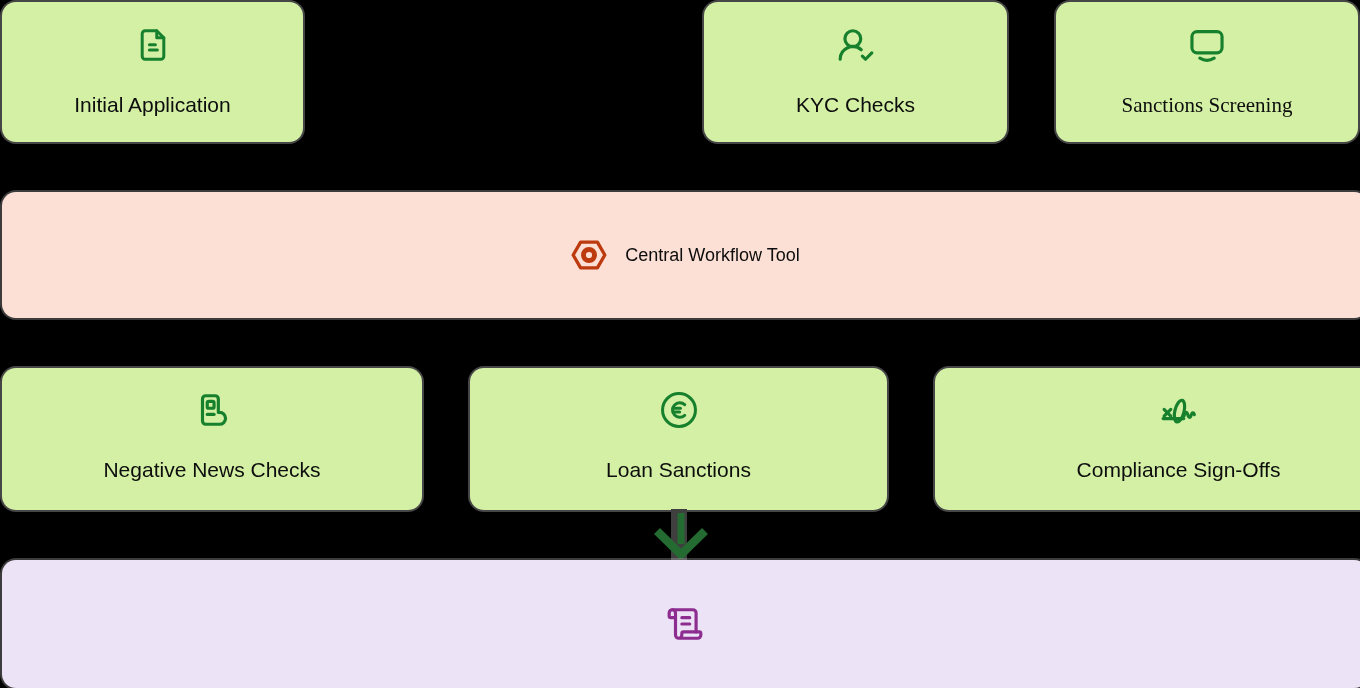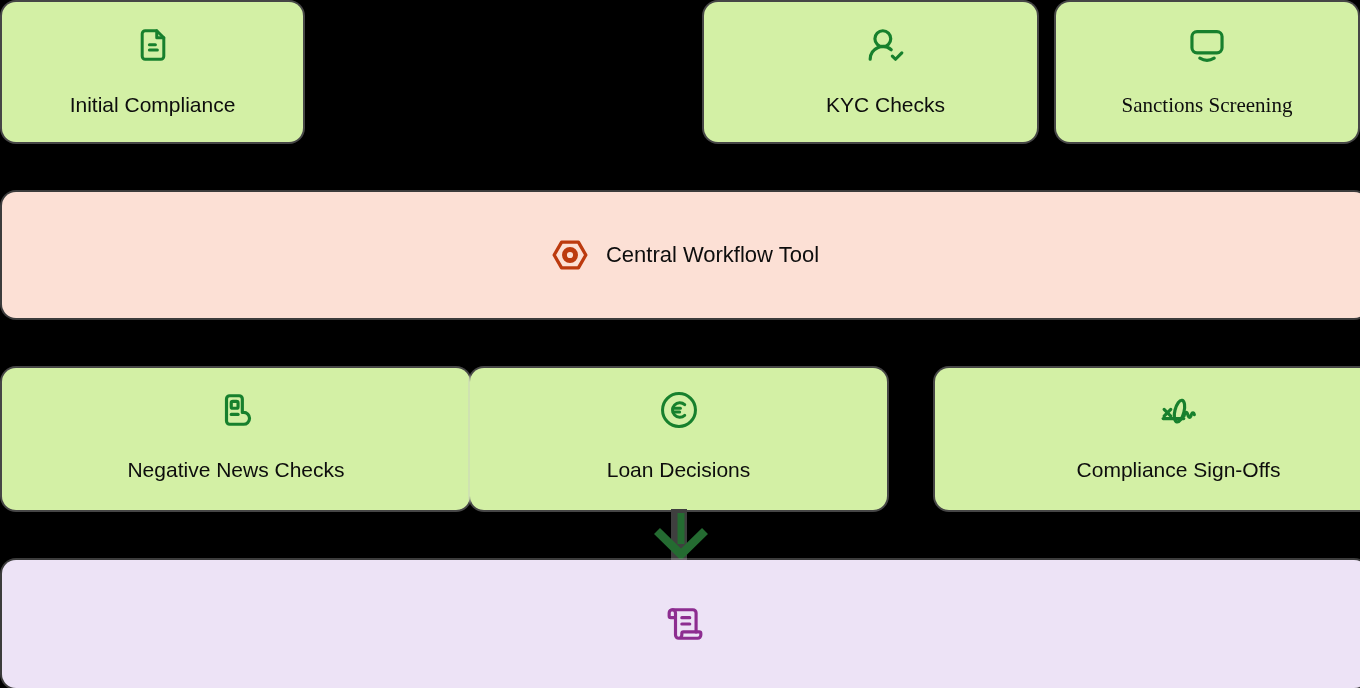--- a/index.html
+++ b/index.html
@@ -13,34 +13,34 @@
     position:absolute;border-radius:14px;
     background:var(--card_green,#d3f0a5);
     display:flex;flex-direction:column;align-items:center;
     box-shadow:0 0 0 2px rgba(200,200,200,0.35);
   }
   .card .icn{margin-top:24px;height:38px;display:flex;align-items:center;justify-content:center;}
   .card .lbl{margin-top:28px;font-size:21px;line-height:26px;white-space:nowrap;}
   
   .t1{left:2px;top:2px;width:301px;height:140px;}
   .t2{left:352px;top:2px;width:303px;height:140px;}
-  .t3{left:704px;top:2px;width:303px;height:140px;padding-left:30px;}
+  .t3{left:704px;top:2px;width:303px;height:140px;}
   .t4{left:1056px;top:2px;width:302px;height:140px;font-family:Liberation Serif, serif;}
   
-  .m1{left:2px;top:368px;width:468px;height:142px;}
+  .m1{left:2px;top:368px;width:420px;height:142px;}
   .m2{left:470px;top:368px;width:417px;height:142px;}
   .m3{left:935px;top:368px;width:423px;height:142px;padding-left:32px;}
   .m1 .icn,.m2 .icn,.m3 .icn{margin-top:23px;}
   
   .banner{
     position:absolute;left:2px;width:1366px;border-radius:14px;
     display:flex;align-items:center;justify-content:center;gap:17px;
     box-shadow:0 0 0 2px rgba(200,200,200,0.3);
   }
-  .banner .blbl{font-size:22px;white-space:nowrap;}
+  .banner .blbl{font-size:18px;white-space:nowrap;}
   .workflow-banner{top:192px;height:126px;background:var(--banner_pink,#fce0d5);}
   .result-banner{top:560px;height:128px;background:var(--banner_purple,#ede3f6);}
   
   .connector{position:absolute;left:671px;top:509px;width:16px;height:52px;background:var(--connector_gray,#3f3f3f);}
   .arrow{position:absolute;left:652px;top:511px;}
   svg{display:block;}
 </style>
 </head>
 <body>
 
@@ -48,21 +48,21 @@
 
   <div class="card t1">
     <span class="icn">
       <svg width="36" height="38" viewBox="0 0 24 24" fill="none" stroke="var(--icon_green)" stroke-width="2" stroke-linecap="round" stroke-linejoin="round">
         <path d="M14.5 2.5H6.8a2 2 0 0 0-2 2v15a2 2 0 0 0 2 2h10.4a2 2 0 0 0 2-2V7.2z"></path>
         <path d="M14.5 2.5v4.7h4.7"></path>
         <path d="M13.6 11.9H9.6"></path>
           <path d="M14.9 15.4H9.6"></path>
       </svg>
     </span>
-    <span class="lbl">Initial Compliance</span>
+    <span class="lbl">Initial Application</span>
   </div>
 
 
   <div class="card t3">
     <span class="icn">
       <svg width="38" height="38" viewBox="0 0 24 24" fill="none" stroke="var(--icon_green)" stroke-width="2" stroke-linecap="round" stroke-linejoin="round">
         <circle cx="10" cy="8" r="5"></circle>
         <path d="M2 21a8 8 0 0 1 13.292-6"></path>
         <path d="m16 19 2 2 4-4"></path>
       </svg>
@@ -103,21 +103,21 @@
 
   <div class="card m2">
     <span class="icn">
       <svg width="38" height="38" viewBox="0 0 24 24" fill="none" stroke="var(--icon_green)" stroke-width="1.9" stroke-linecap="round" stroke-linejoin="round">
         <circle cx="12" cy="12" r="10.4"></circle>
         <path d="M15.6 8.6a4.6 4.6 0 1 0 0 6.8"></path>
         <path d="M8.3 10.9h4.6"></path>
           <path d="M8.3 13.3h4.1"></path>
       </svg>
     </span>
-    <span class="lbl">Loan Decisions</span>
+    <span class="lbl">Loan Sanctions</span>
   </div>
 
   <div class="card m3">
     <span class="icn">
       <svg width="38" height="38" viewBox="0 0 24 24" fill="none" stroke="var(--icon_green)" stroke-width="2" stroke-linecap="round" stroke-linejoin="round">
         <path d="m2.6 11.6 4.2 4.2"></path>
           <path d="m6.8 11.6-4.2 4.2"></path>
         <path d="M2 17.4h13"></path>
         <ellipse cx="12.3" cy="12.7" rx="2.9" ry="7" transform="rotate(14 12.3 12.7)"></ellipse>
         <path d="M15.2 15.8c.4-2 1.5-3.2 2.1-1.5l.6 1.7c.3.9 1.1.9 1.5 0l.5-1.3c.5-1.3 1.5-1.1 1.8.2"></path>

